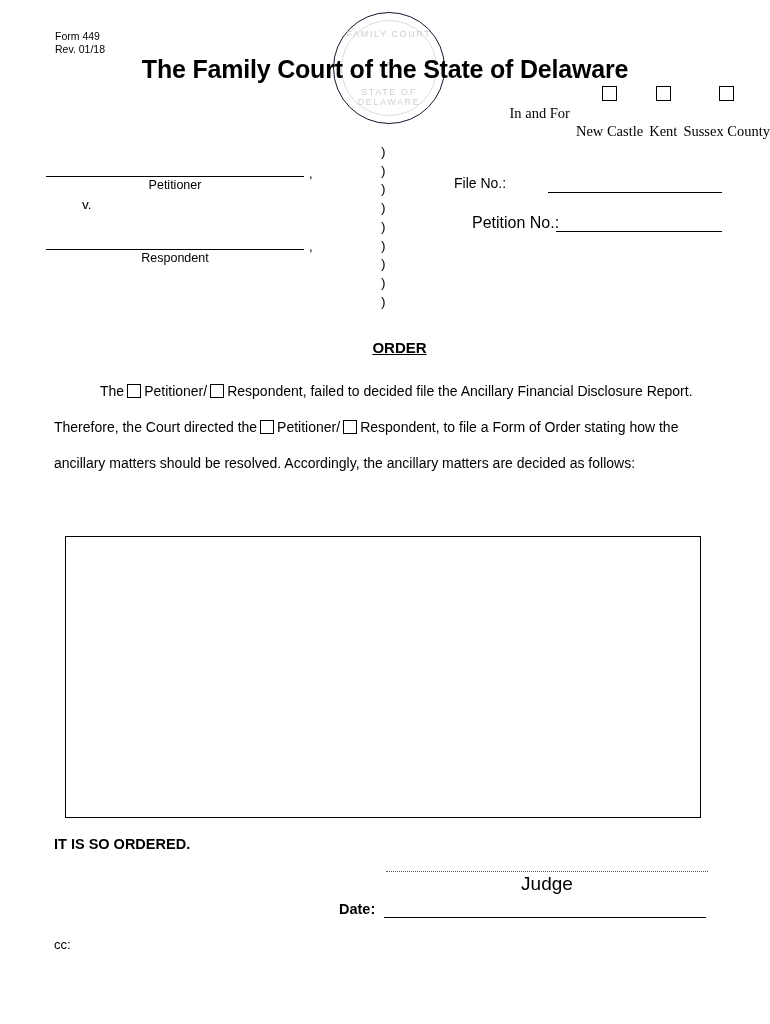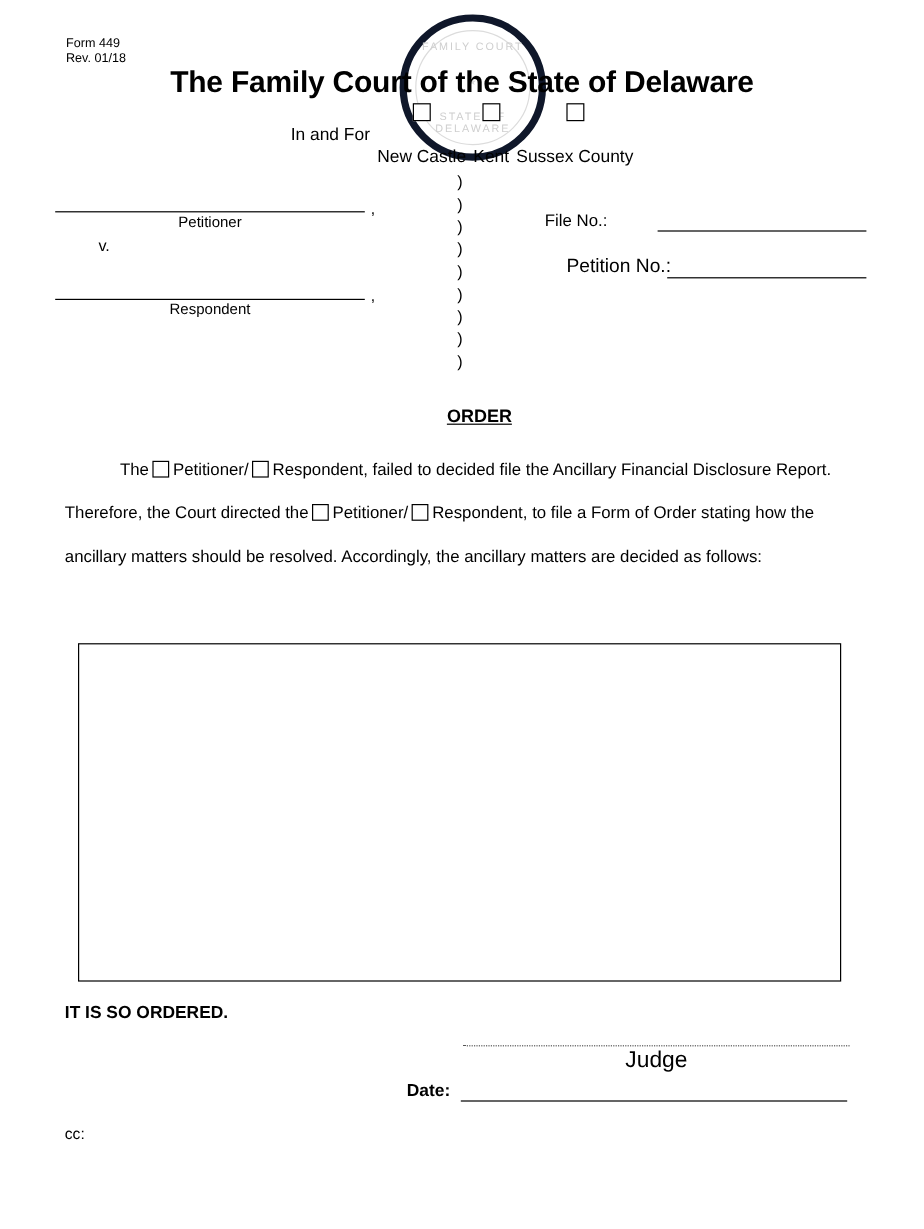--- a/index.html
+++ b/index.html
@@ -34,21 +34,21 @@
   }
 
   
   .seal {
     position: absolute;
     left: 333px;
     top: 12px;
     width: 110px;
     height: 110px;
     border-radius: 50%;
-    border: 6px solid #0f172a;
+    border: 1px solid #0f172a;
     color: #d2d2d2;
   }
   .seal .ring2 {
     position: absolute;
     left: 7px;
     top: 7px;
     right: 7px;
     bottom: 7px;
     border-radius: 50%;
     border: 1px solid #dcdcdc;
@@ -86,23 +86,24 @@
     letter-spacing: -0.2px;
   }
   .county-line {
     position: absolute;
     left: 0;
     top: 86px;
     width: 770px;
     text-align: center;
     font-size: 14.5px;
     display: flex;
-    justify-content: center;
+    justify-content: flex-end;
     align-items: center;
     gap: 6px;
+    font-family: Liberation Serif, serif;
   }
   .county-line .seg {
     display: inline-flex;
     align-items: center;
     gap: 22px;
     flex-direction: column;
   }
 
   
   .cb {

